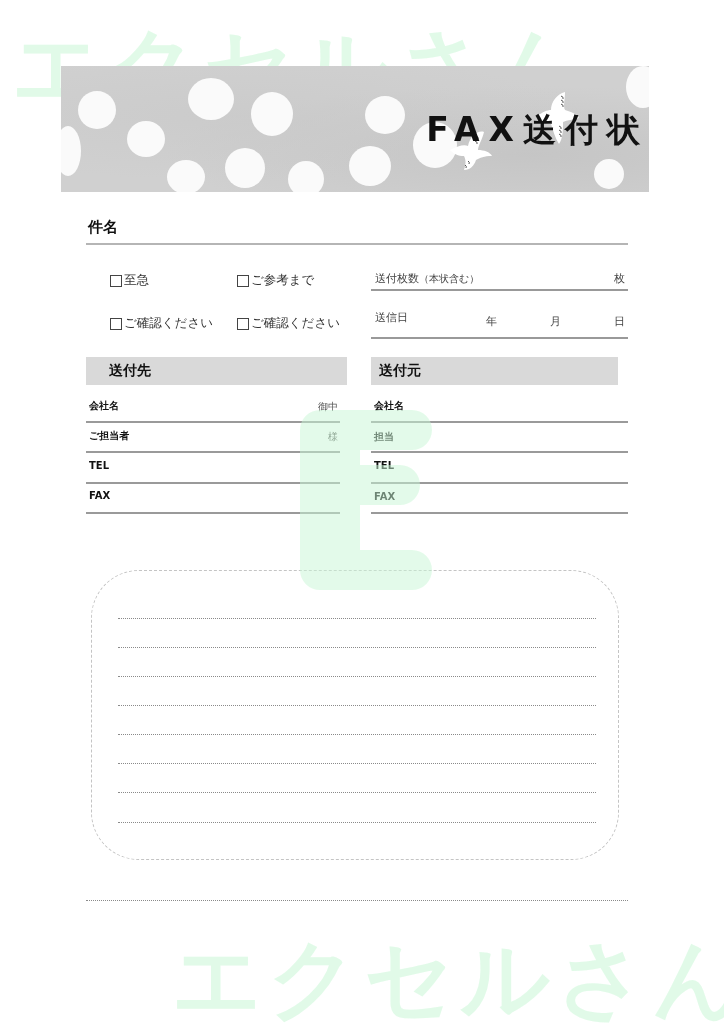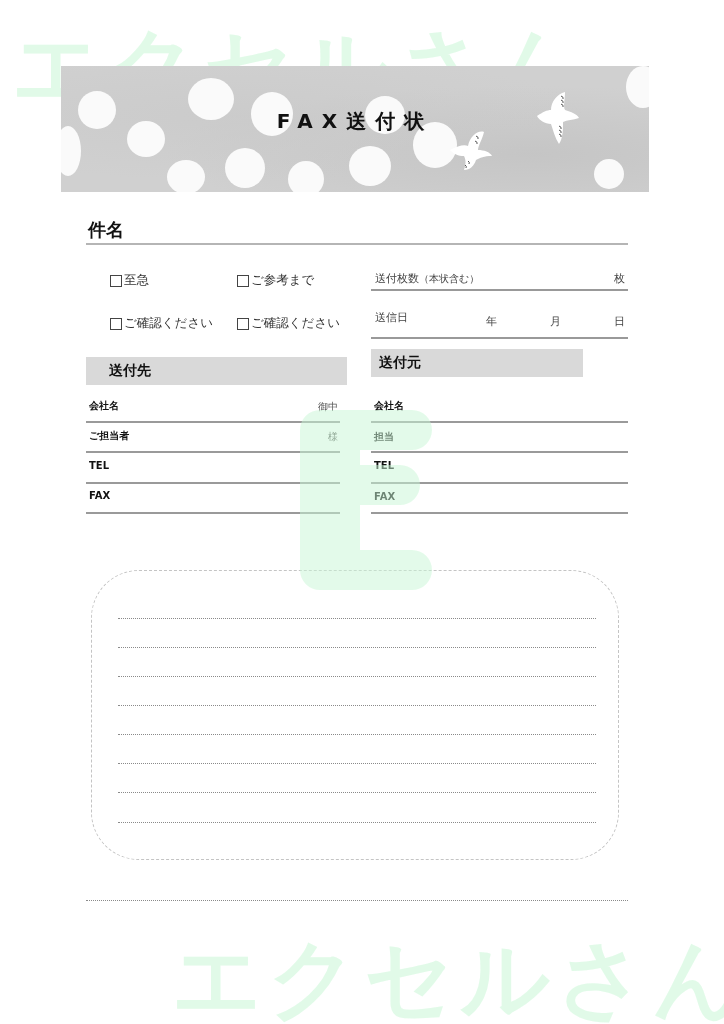--- a/index.html
+++ b/index.html
@@ -19,33 +19,33 @@
   }
   .banner .tex {
     position:absolute; inset:0;
     background:
       radial-gradient(ellipse at 30% 40%, rgba(200,200,200,0.6) 0%, rgba(0,0,0,0) 60%),
       radial-gradient(ellipse at 80% 70%, rgba(190,190,190,0.6) 0%, rgba(0,0,0,0) 55%);
   }
   .dot { position:absolute; background:#fafafa; border-radius:50%; }
   .banner-title {
     position:absolute; left:0; right:0; top:42px;
-    text-align:center; font-size:20px; font-weight:bold; letter-spacing:9px;
+    text-align:right; font-size:33px; font-weight:bold; letter-spacing:9px;
     color:#111;
   }
   .bird { position:absolute; }
 
   
   .wm { position:absolute; color:#c9f7d6; opacity:0.55; font-weight:bold; white-space:nowrap; pointer-events:none; }
   .wm-top { left:12px; top:8px; font-size:88px; letter-spacing:6px; }
   .wm-bottom { left:172px; top:920px; font-size:88px; letter-spacing:6px; }
   .wm-e { left:300px; top:410px; width:132px; height:180px; }
 
   
-  .subject-label { left:88px; top:218px; font-size:18px; font-weight:bold; color:#111; }
+  .subject-label { left:88px; top:218px; font-size:15px; font-weight:bold; color:#111; }
   .subject-rule { left:86px; top:243px; width:542px; height:2px; background:#b5b5b5; }
 
   .chk { font-size:12.5px; color:#333; display:flex; align-items:center;padding-left:19px; }
   .chk .box { width:12px; height:12px; border:1px solid #444; margin-right:2px; box-sizing:border-box; }
 
   .info-line { font-size:11px; color:#444; }
   .info-rule { height:1.5px; background:#999; }
 
   
   .sec-head {
@@ -136,21 +136,21 @@
 <div class="abs row-label" style="left:89px;top:429px;">ご担当者</div>
 <div class="abs row-suffix" style="left:328px;top:430px;">様</div>
 <div class="abs row-rule" style="left:86px;top:451px;width:254px;"></div>
 
 <div class="abs row-label" style="left:89px;top:460px;">TEL</div>
 <div class="abs row-rule" style="left:86px;top:482px;width:254px;"></div>
 
 <div class="abs row-label" style="left:89px;top:490px;">FAX</div>
 <div class="abs row-rule" style="left:86px;top:512px;width:254px;"></div>
 
-<div class="abs sec-head" style="left:371px;top:349px;width:212px;">送付元</div>
+<div class="abs sec-head" style="left:371px;top:357px;width:247px;">送付元</div>
 
 <div class="abs row-label" style="left:374px;top:399px;">会社名</div>
 <div class="abs row-rule" style="left:371px;top:421px;width:257px;"></div>
 
 <div class="abs row-label" style="left:374px;top:430px;">担当</div>
 <div class="abs row-rule" style="left:371px;top:451px;width:257px;"></div>
 
 <div class="abs row-label" style="left:374px;top:460px;">TEL</div>
 <div class="abs row-rule" style="left:371px;top:482px;width:257px;"></div>
 

